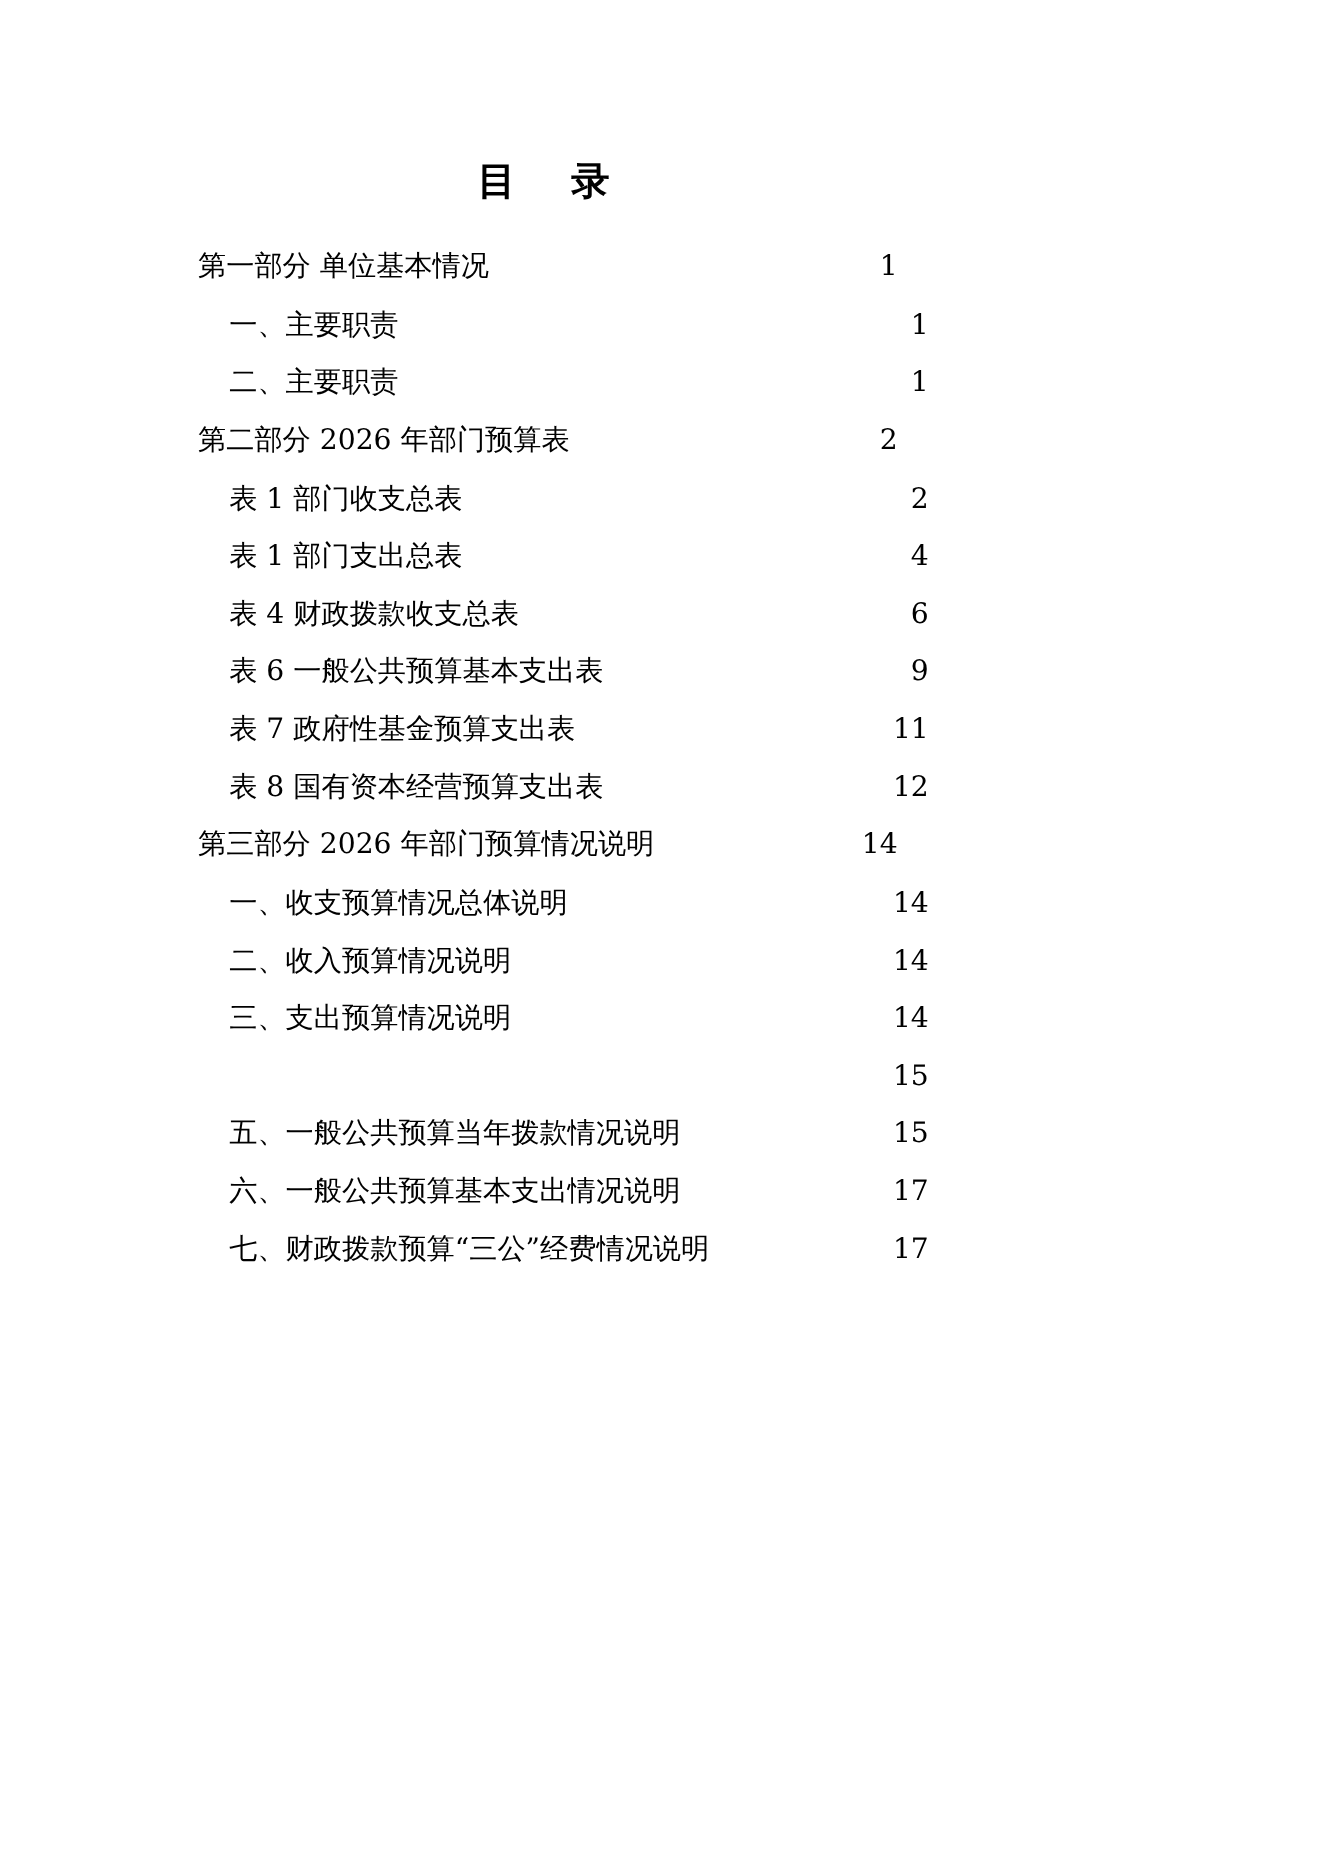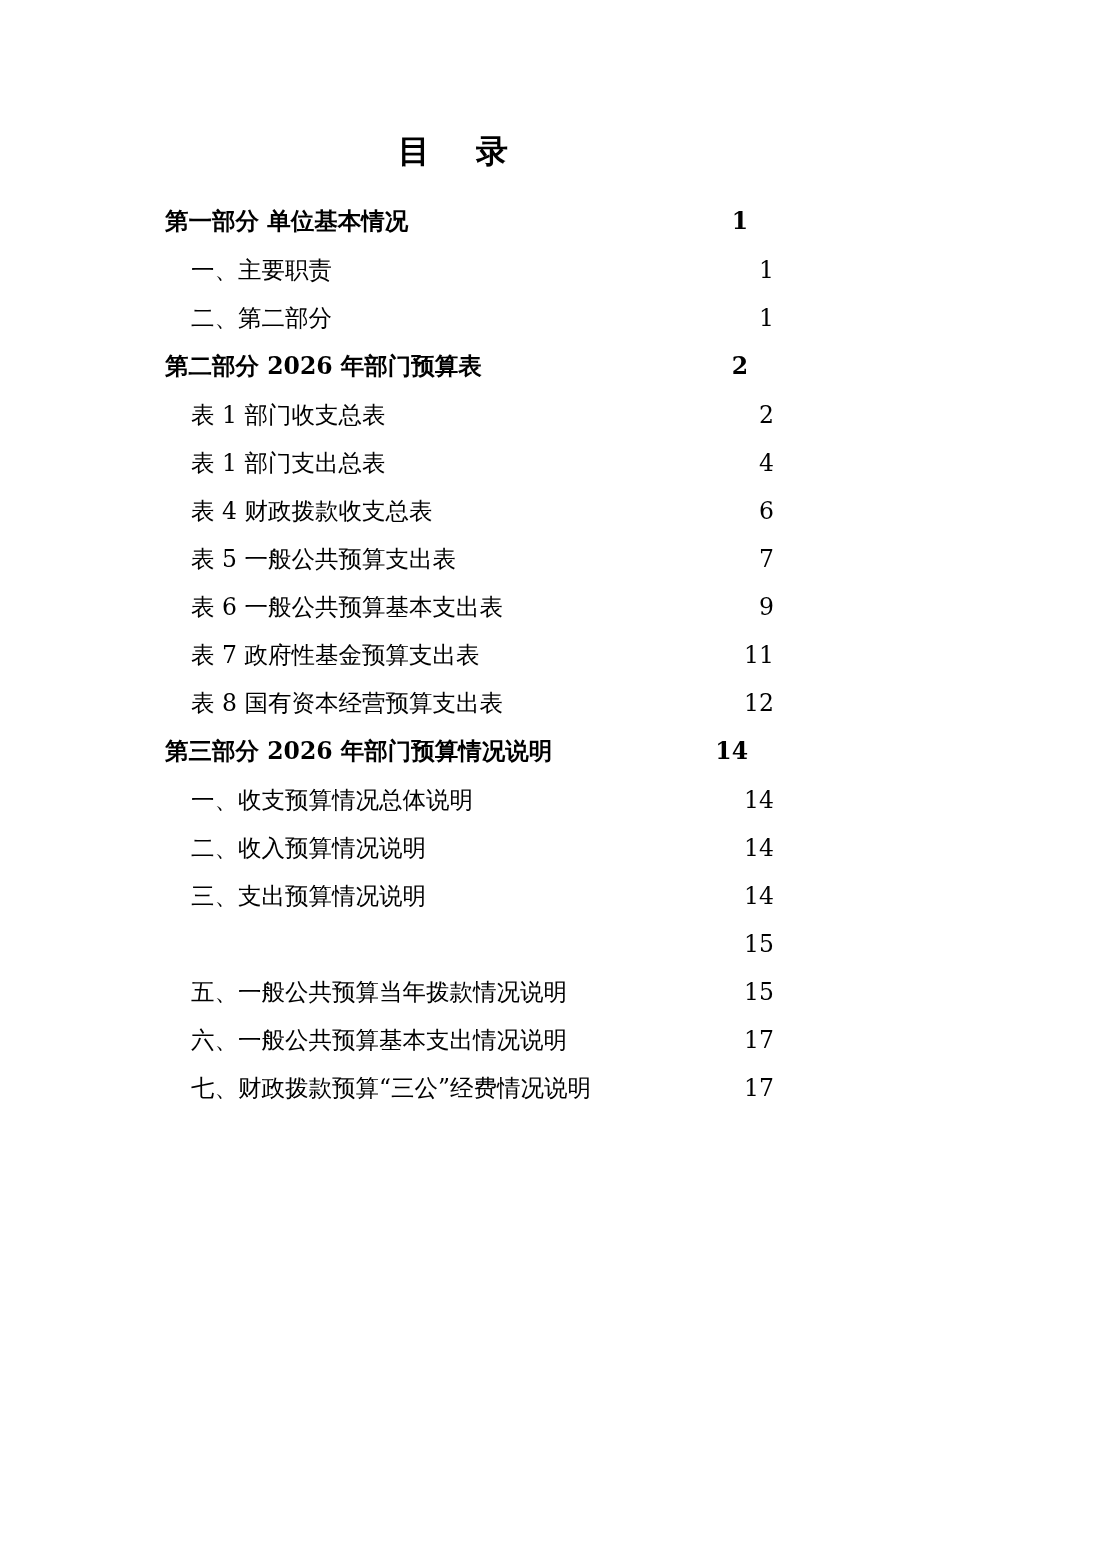--- a/index.html
+++ b/index.html
@@ -57,21 +57,21 @@
   .toc-page {
     white-space: nowrap;
     font-size: 23.5px;
     min-width: 26px;
     text-align: right;
   }
 
   
   .lvl1 .toc-label,
   .lvl1 .toc-page {
-    font-weight: bold;
+    font-weight: normal;
   }
   .lvl1 {
     margin-bottom: 22px;
   }
   
   .lvl2 {
     padding-left: 26px;
   }
 </style>
 </head>
@@ -86,21 +86,21 @@
         <span class="toc-label">第一部分  单位基本情况</span>
         <span class="toc-dots"></span>
         <span class="toc-page">1</span>
       </li>
       <li class="toc-item lvl2">
         <span class="toc-label">一、主要职责</span>
         <span class="toc-dots"></span>
         <span class="toc-page">1</span>
       </li>
       <li class="toc-item lvl2">
-        <span class="toc-label">二、第二部分</span>
+        <span class="toc-label">二、主要职责</span>
         <span class="toc-dots"></span>
         <span class="toc-page">1</span>
       </li>
       <li class="toc-item lvl1">
         <span class="toc-label">第二部分  2026 年部门预算表</span>
         <span class="toc-dots"></span>
         <span class="toc-page">2</span>
       </li>
       <li class="toc-item lvl2">
         <span class="toc-label">表 1  部门收支总表</span>
@@ -109,25 +109,20 @@
       </li>
       <li class="toc-item lvl2">
         <span class="toc-label">表 1  部门支出总表</span>
         <span class="toc-dots"></span>
         <span class="toc-page">4</span>
       </li>
       <li class="toc-item lvl2">
         <span class="toc-label">表 4  财政拨款收支总表</span>
         <span class="toc-dots"></span>
         <span class="toc-page">6</span>
-      </li>
-      <li class="toc-item lvl2">
-        <span class="toc-label">表 5  一般公共预算支出表</span>
-        <span class="toc-dots"></span>
-        <span class="toc-page">7</span>
       </li>
       <li class="toc-item lvl2">
         <span class="toc-label">表 6  一般公共预算基本支出表</span>
         <span class="toc-dots"></span>
         <span class="toc-page">9</span>
       </li>
       <li class="toc-item lvl2">
         <span class="toc-label">表 7  政府性基金预算支出表</span>
         <span class="toc-dots"></span>
         <span class="toc-page">11</span>

